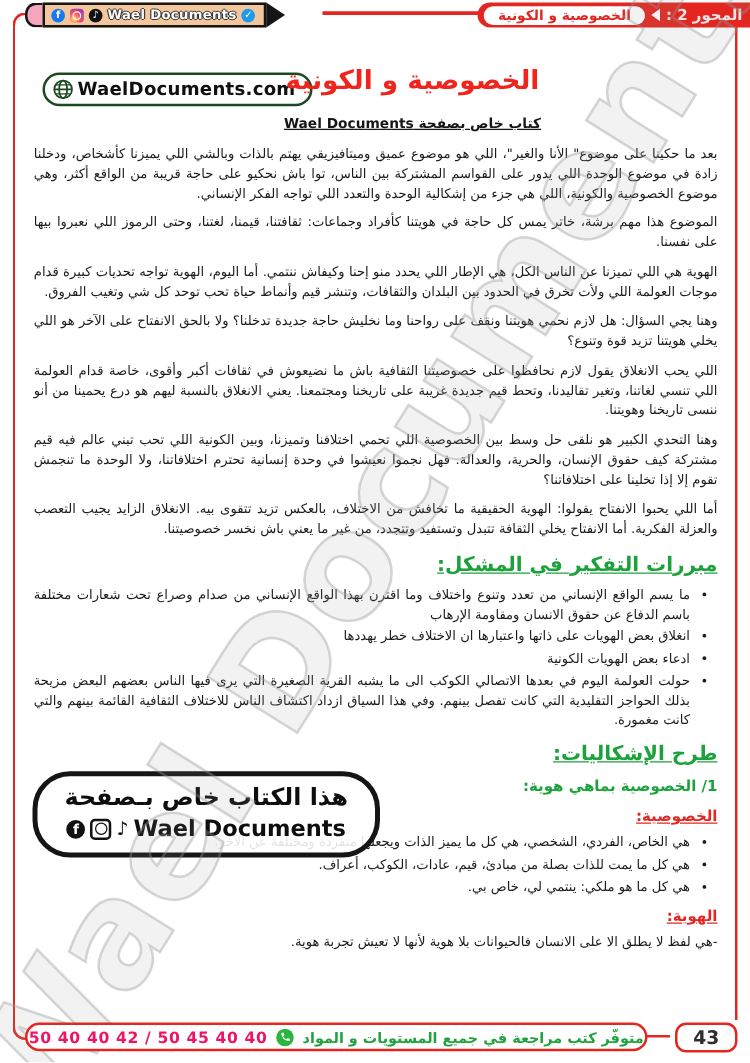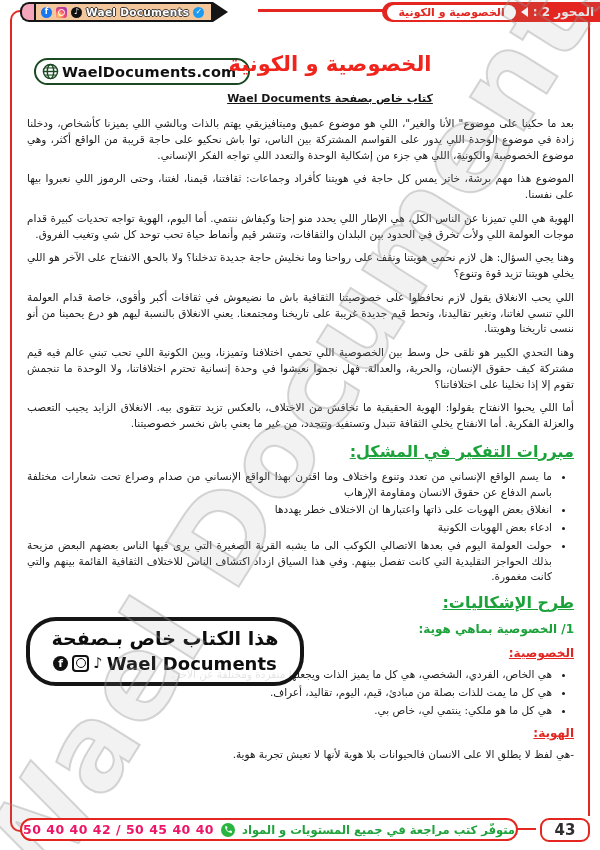--- a/index.html
+++ b/index.html
@@ -160,21 +160,21 @@
       <li>حولت العولمة اليوم في بعدها الاتصالي الكوكب الى ما يشبه القرية الصغيرة التي يرى فيها الناس بعضهم البعض مزيحة بذلك الحواجز التقليدية التي كانت تفصل بينهم. وفي هذا السياق ازداد اكتشاف الناس للاختلاف الثقافية القائمة بينهم والتي كانت مغمورة.</li>
     </ul>
 
     <h3 class="green-h">طرح الإشكاليات:</h3>
 
     <h4 class="green-sub">1/ الخصوصية بماهي هوية:</h4>
 
     <h3 class="red-h">الخصوصية:</h3>
     <ul class="blist">
       <li>هي الخاص، الفردي، الشخصي، هي كل ما يميز الذات ويجعلها متفردة ومختلفة عن الآخر.</li>
-      <li>هي كل ما يمت للذات بصلة من مبادئ، قيم، اليوم، تقاليد، أعراف.</li>
+      <li>هي كل ما يمت للذات بصلة من مبادئ، قيم، عادات، الكوكب، أعراف.</li>
       <li>هي كل ما هو ملكي: ينتمي لي، خاص بي.</li>
     </ul>
 
     <h3 class="red-h">الهوية:</h3>
     <p class="par">-هي لفظ لا يطلق الا على الانسان فالحيوانات بلا هوية لأنها لا تعيش تجربة هوية.</p>
   </div>
 
   <div class="stamp">
     <div class="stamp-l1">هذا الكتاب خاص بـصفحة</div>
     <div class="stamp-l2">

